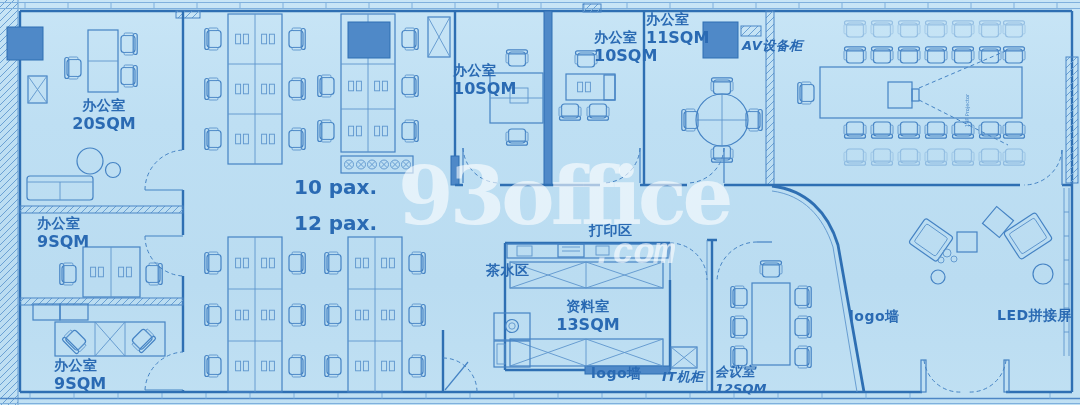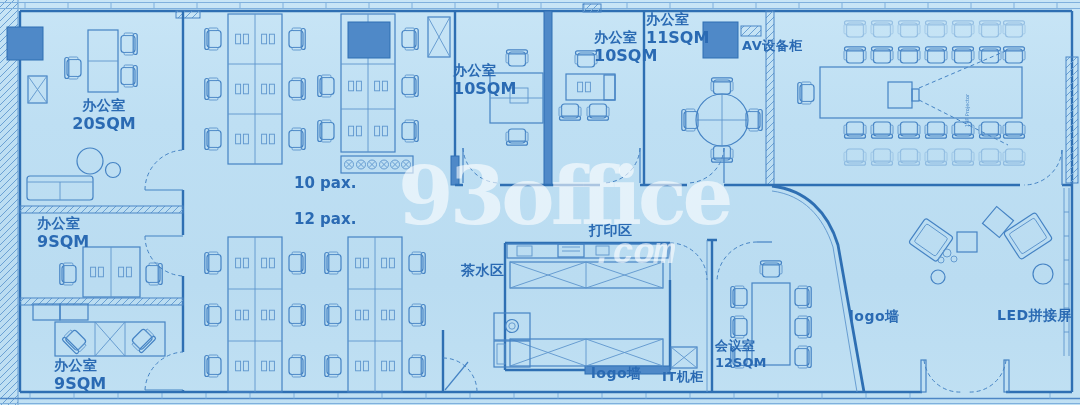--- a/index.html
+++ b/index.html
@@ -14,22 +14,22 @@
   .dash{fill:none;stroke:#4583c4;stroke-width:1;stroke-dasharray:4 3;}
   .ghost{opacity:.38;}
   .hatchf{fill:url(#hatch);stroke:#4a86c5;stroke-width:1;}
   .hatchb{fill:url(#hatch);stroke:none;}
   .band{fill:none;stroke:#7fb0dd;stroke-width:1;}
   .bandw{fill:none;stroke:#4d86c5;stroke-width:1.6;}
   .lbl{position:absolute;color:#2a6ab3;font-weight:700;font-size:14px;line-height:1.3;
        letter-spacing:.5px;white-space:nowrap;}
   .lbl .area{font-size:16px;letter-spacing:0;}
   .ctr{transform:translateX(-50%);text-align:center;}
-  .sm{font-size:13px;}
-  .pax{font-size:15px;font-weight:600;letter-spacing:0;}
+  .sm{font-size:13px;font-style:italic;}
+  .pax{font-size:20px;font-weight:600;letter-spacing:0;}
   .wm{position:absolute;left:398px;top:156px;color:rgba(255,255,255,.60);
       font-family:"DejaVu Serif",serif;font-weight:700;
       font-size:80px;line-height:1;letter-spacing:-4px;}
   .wm-sub{position:absolute;left:592px;top:236px;color:rgba(255,255,255,.60);
       font-family:Liberation Mono, monospace;font-style:italic;font-weight:700;
       font-size:36px;line-height:1;letter-spacing:-1px;}
 </style>
 </head>
 <body>
 
@@ -372,24 +372,28 @@
 <div class="lbl" style="left:594px;top:28px">
   <div>办公室</div>
   <div class="area">10SQM</div>
 </div>
 <div class="lbl" style="left:646px;top:10px">
   <div>办公室</div>
   <div class="area">11SQM</div>
 </div>
 <div class="lbl sm" style="left:742px;top:38px">AV设备柜</div>
 <div class="lbl" style="left:589px;top:221px">打印区</div>
-<div class="lbl" style="left:461px;top:261px">茶水区</div>
+<div class="lbl" style="left:486px;top:261px">茶水区</div>
+<div class="lbl ctr" style="left:588px;top:297px">
+  <div>资料室</div>
+  <div class="area">13SQM</div>
+</div>
 <div class="lbl" style="left:591px;top:364px">logo墙</div>
 <div class="lbl sm" style="left:662px;top:369px">IT机柜</div>
-<div class="lbl sm" style="left:715px;top:338px">
+<div class="lbl sm" style="left:715px;top:364px">
   <div>会议室</div>
   <div class="area" style="font-size:13px">12SQM</div>
 </div>
 <div class="lbl" style="left:849px;top:307px">logo墙</div>
 <div class="lbl" style="left:997px;top:306px">LED拼接屏</div>
 
 <div class="wm">93office</div>
 <div class="wm-sub">.com</div>
 
 </div>

